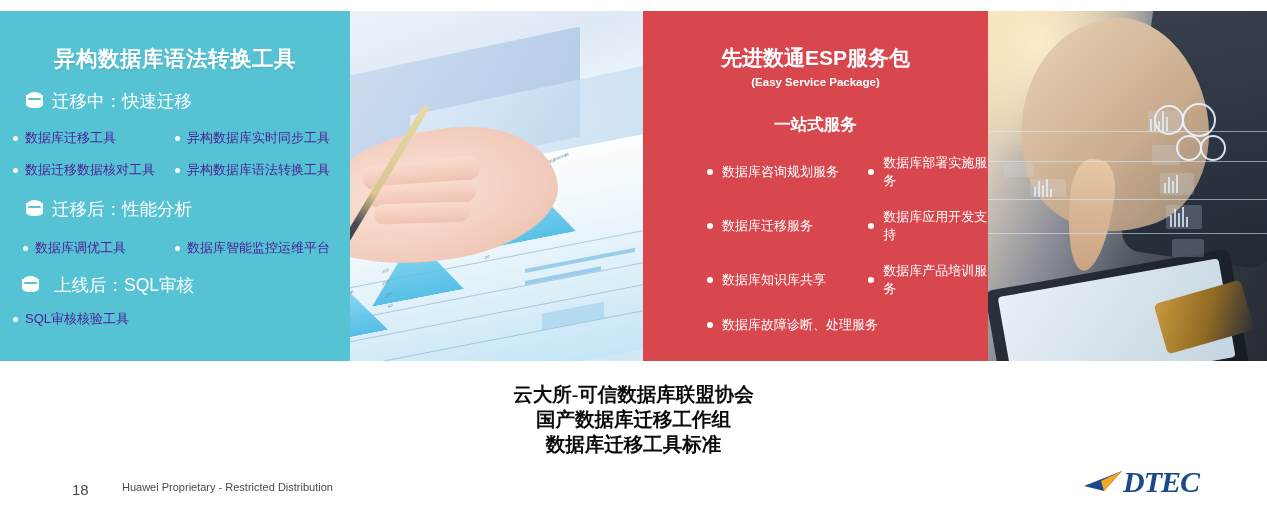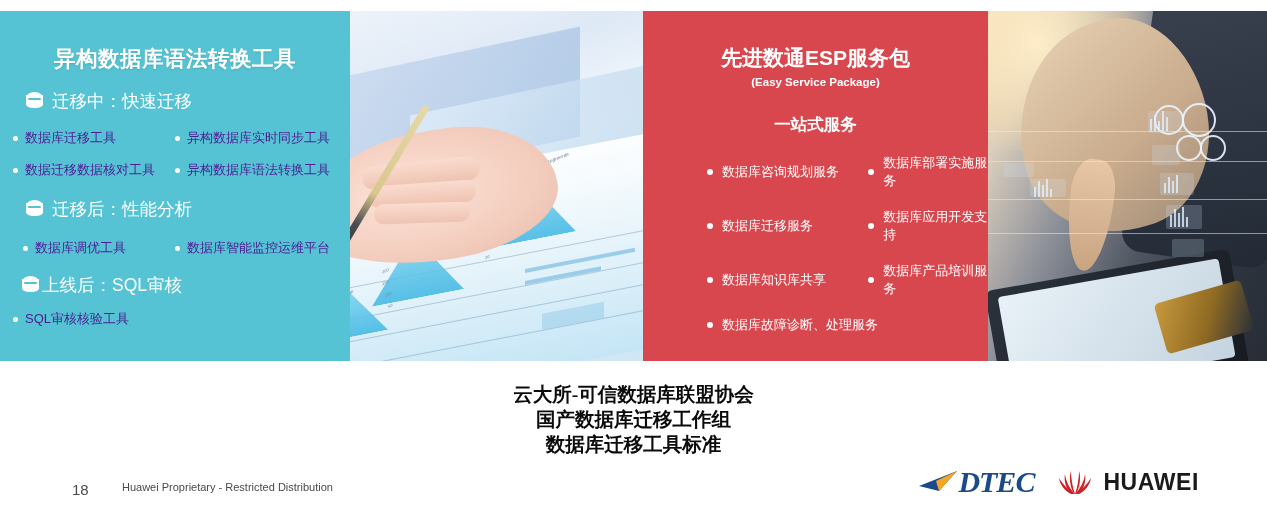--- a/index.html
+++ b/index.html
@@ -25,21 +25,21 @@
     color:#ffffff;font-weight:bold;font-size:21.5px;
     letter-spacing:.5px;text-align:center;
     margin-top:33px;
     text-shadow:0 1px 2px rgba(0,0,0,.12);
   }
   .sec-head{
     display:flex;align-items:center;gap:9px;
     color:#ffffff;font-size:17.5px;
     margin-left:26px;
   }
-  .sec-head.compact{margin-left:22px;gap:3px;}
+  .sec-head.compact{margin-left:22px;gap:15px;}
   .db-icon{display:inline-block;width:17px;height:19px;position:relative;flex:0 0 17px;}
   .db-icon i{
     position:absolute;left:0;right:0;background:#fff;
   }
   .db-icon .top{top:0;height:6px;border-radius:50%/100% 100% 0 0;}
   .db-icon .body{top:3px;height:13px;border-radius:0 0 45% 45%/0 0 28% 28%;}
   .db-icon .line{
     top:6px;height:2px;background:#55c3d3;left:2px;right:2px;border-radius:2px;
   }
   .bullets{margin-top:10px;}
@@ -404,30 +404,17 @@
 
       <div class="dtec">
         <svg width="46" height="30" viewBox="0 0 46 30">
           <path d="M2 19 L40 4 L22 24 Z" fill="#1a4a8a"></path>
           <path d="M40 4 L22 24 L19 14 Z" fill="#f5a623"></path>
           <path d="M40 4 L25 11 L19 14 Z" fill="#f7d14a"></path>
         </svg>
         <span class="dtec-word">DTEC</span>
       </div>
 
-      <div class="hw">
-        <svg width="38" height="30" viewBox="0 0 38 30">
-          <g fill="#cf2027">
-            <path d="M19 27 C14 22 10 15 9 7 C8 12 9 19 13 24 C15 26 17 27 19 27 Z"></path>
-            <path d="M19 27 C24 22 28 15 29 7 C30 12 29 19 25 24 C23 26 21 27 19 27 Z"></path>
-            <path d="M19 27 C17 21 15 13 15 4 C13 10 14 19 17 25 Z"></path>
-            <path d="M19 27 C21 21 23 13 23 4 C25 10 24 19 21 25 Z"></path>
-            <path d="M19 27 C14 24 7 18 3 11 C4 18 9 24 15 27 Z"></path>
-            <path d="M19 27 C24 24 31 18 35 11 C34 18 29 24 23 27 Z"></path>
-          </g>
-        </svg>
-        <span class="hw-word">HUAWEI</span>
-      </div>
 
     </div>
   </div>
 
 </div>
 
 </body></html>

